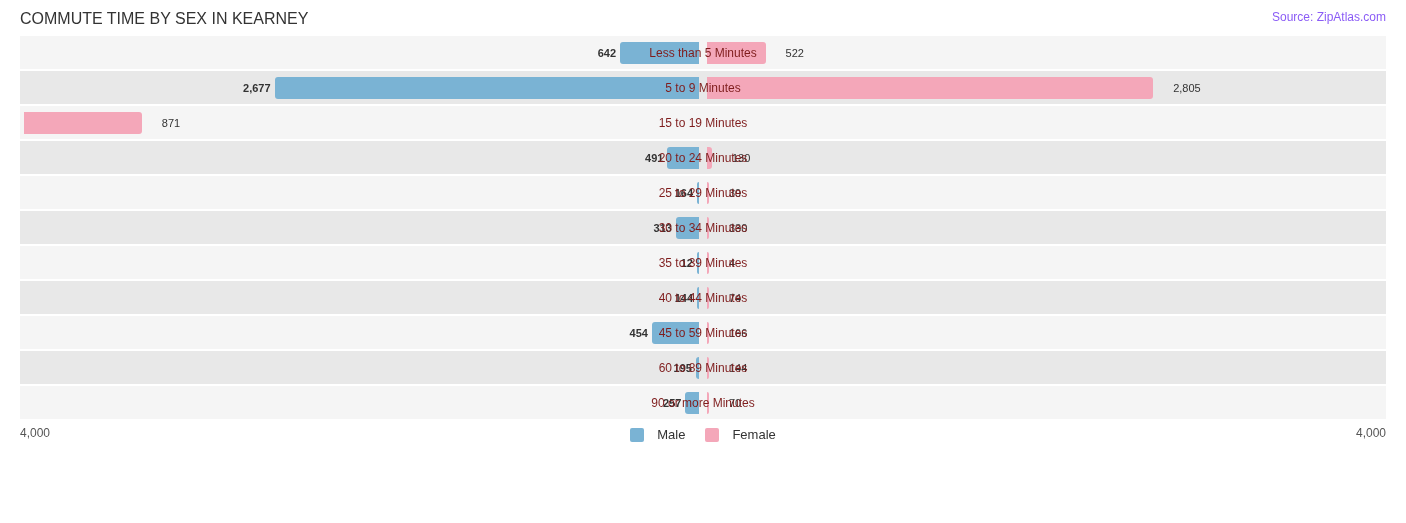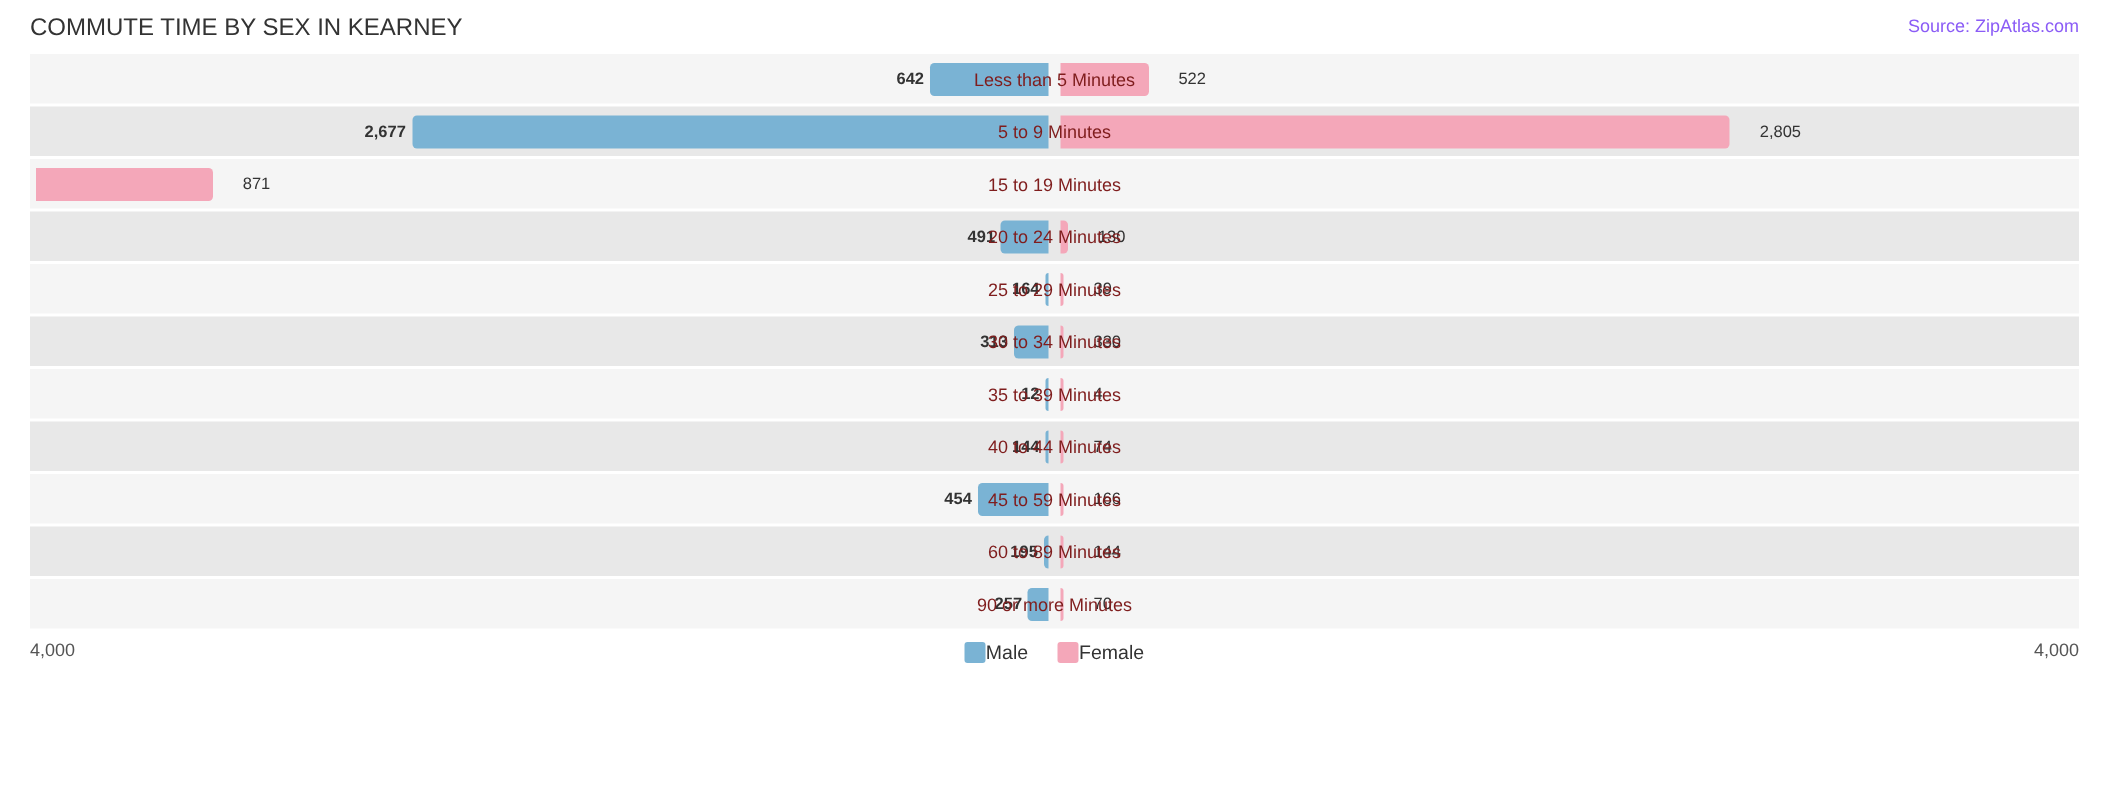--- a/index.html
+++ b/index.html
@@ -128,21 +128,21 @@
     .legend {
       display: flex;
       justify-content: center;
       align-items: center;
       gap: 20px;
       margin-top: 4px;
     }
     .legend-item {
       display: flex;
       align-items: center;
-      gap: 0;
+      gap: 13px;
       font-size: 13px;
       color: #333;
     }
     .legend-box {
       width: 14px;
       height: 14px;
       border-radius: 2px;
     }
   </style>
 </head>

